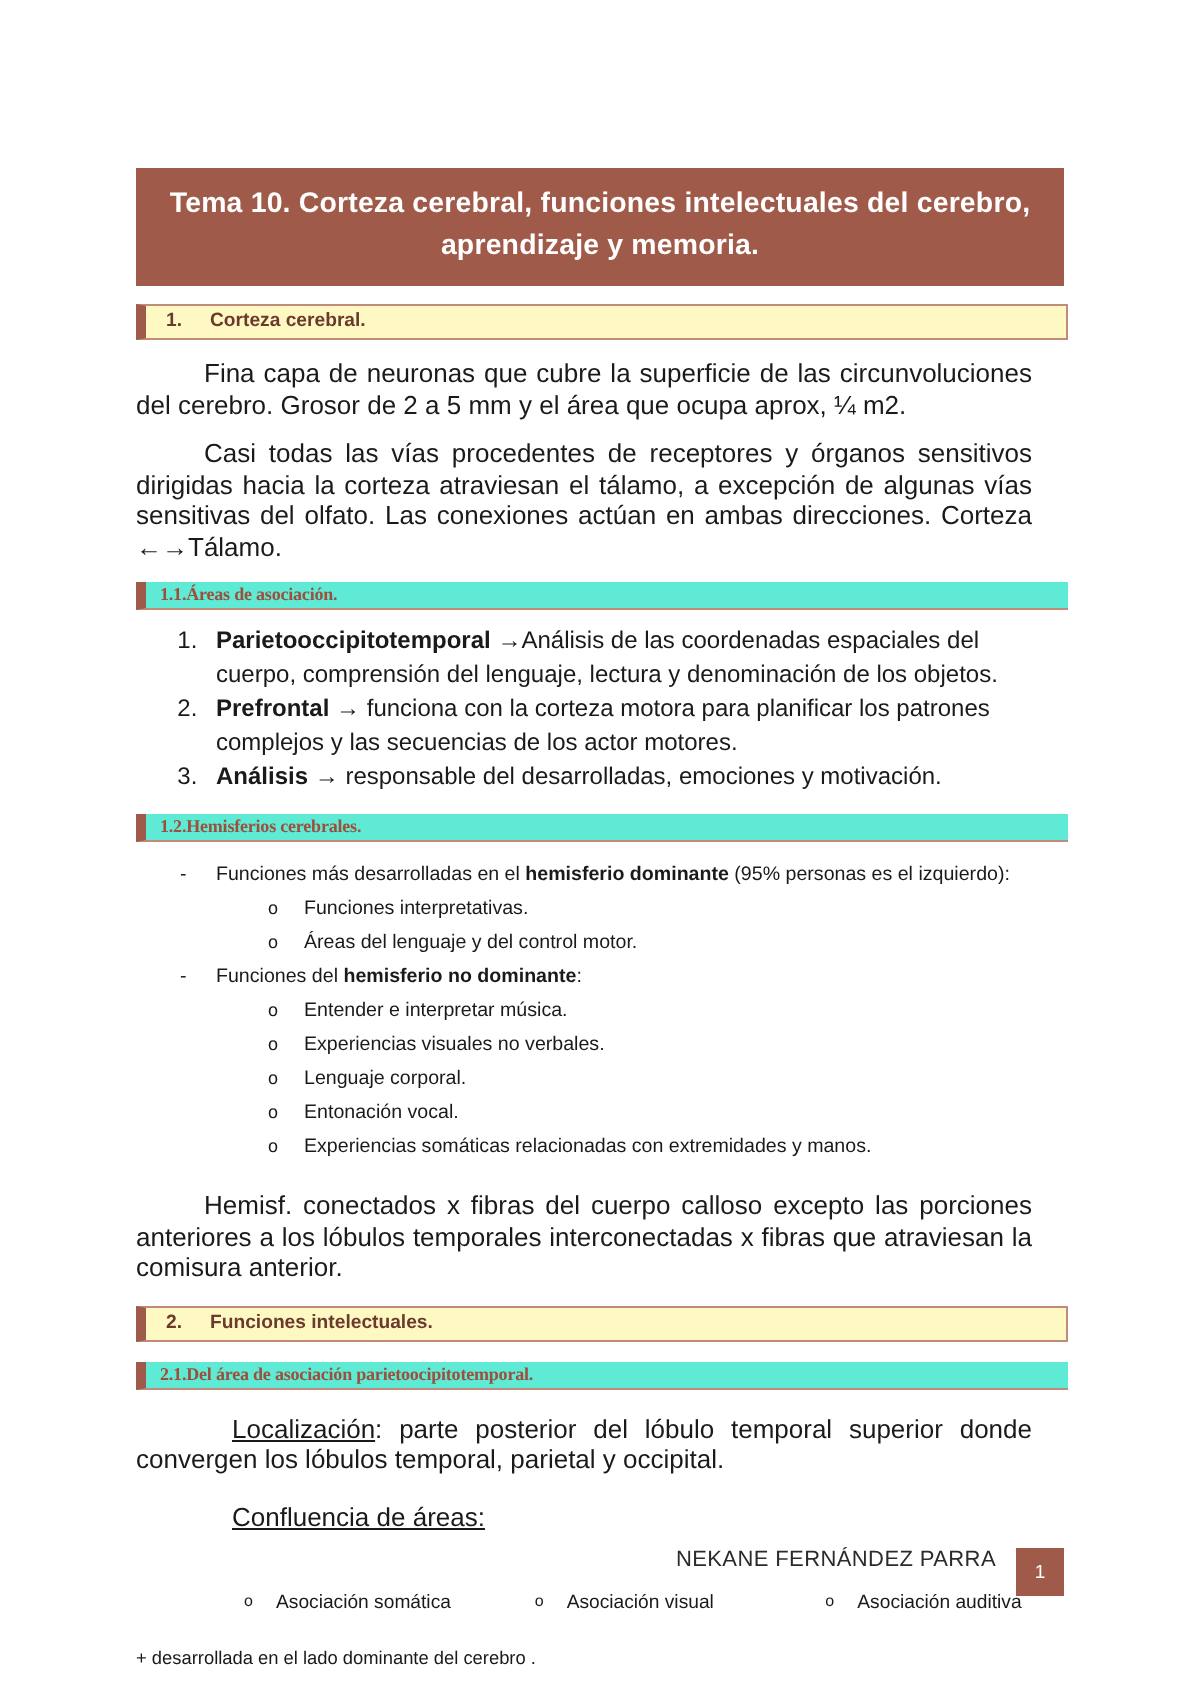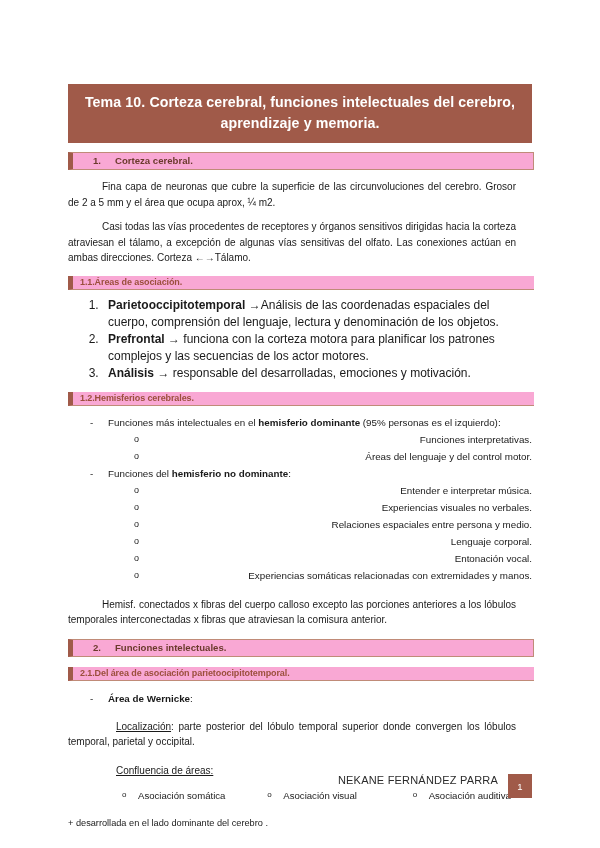--- a/index.html
+++ b/index.html
@@ -39,54 +39,55 @@
     line-height: 21px;
     text-align: center;
     padding: 8px 10px 9px 10px;
     box-sizing: border-box;
     letter-spacing: 0.1px;
   }
 
   
   .h1box {
     margin-top: 9px;
-    background: #f9a8d4;
+    background: #fef9c3;
     border: 1px solid #c08b78;
     border-left: 5px solid #a05a49;
     box-sizing: border-box;
-    padding: 2px 0 3px 20px;
+    padding: 2px 0 3px 10px;
     font-size: 9.6px;
     font-weight: bold;
     color: #6b3a2c;
     width: 466px;
   }
   .h1box .num {
     display: inline-block;
     width: 22px;
   }
 
   
   .h2box {
     margin-top: 10px;
-    background: #f9a8d4;
+    background: #5eead4;
     border-bottom: 1px solid #c08b78;
     border-left: 5px solid #a05a49;
     box-sizing: border-box;
     padding: 1px 0 2px 7px;
     font-size: 9px;
     font-weight: bold;
     color: #9b4f3c;
     width: 466px;
     letter-spacing: -0.1px;
+    font-family: Liberation Serif, serif;
   }
 
   
   p.body {
     margin: 9px 16px 0 0;
-    font-size: 10px;
+    font-size: 13px;
     line-height: 15.5px;
     text-align: justify;
     color: #1a1a1a;
   }
   p.body.indent { text-indent: 34px; }
 
   
   ol.numlist {
     margin: 7px 0 0 0;
     padding-left: 34px;
@@ -123,33 +124,32 @@
   ul.circlist {
     margin: 0;
     padding-left: 0;
     list-style: none;
     font-size: 9.8px;
     line-height: 17px;
   }
   ul.circlist > li {
     position: relative;
     padding-left: 84px;
-    text-align: right;
   }
   ul.circlist > li::before {
     content: "o";
     position: absolute;
     left: 66px;
     top: 0;
     font-size: 9px;
   }
 
   
   .cols3 {
-    margin-top: 11px;
+    margin-top: 29px;
     display: flex;
     font-size: 9.6px;
     line-height: 13.5px;
     padding-left: 52px;
     box-sizing: border-box;
     gap: 24px;
   }
   .cols3 .col {
     flex: 1 1 0;
     position: relative;
@@ -230,55 +230,49 @@
       <li>
         <span class="b">Análisis</span>
         <span>→</span><span> responsable del desarrolladas, emociones y motivación.</span>
       </li>
     </ol>
 
     <div class="h2box">1.2.Hemisferios cerebrales.</div>
 
     <ul class="dashlist">
       <li>
-        <span>Funciones más intelectuales en el </span><span class="b">hemisferio dominante</span><span> (95% personas es el izquierdo):</span>
+        <span>Funciones más desarrolladas en el </span><span class="b">hemisferio dominante</span><span> (95% personas es el izquierdo):</span>
       </li>
     </ul>
     <ul class="circlist">
       <li>Funciones interpretativas.</li>
       <li>Áreas del lenguaje y del control motor.</li>
     </ul>
 
     <ul class="dashlist" style="margin-top:0;">
       <li>
         <span>Funciones del </span><span class="b">hemisferio no dominante</span><span>:</span>
       </li>
     </ul>
     <ul class="circlist">
       <li>Entender e interpretar música.</li>
       <li>Experiencias visuales no verbales.</li>
-      <li>Relaciones espaciales entre persona y medio.</li>
       <li>Lenguaje corporal.</li>
       <li>Entonación vocal.</li>
       <li>Experiencias somáticas relacionadas con extremidades y manos.</li>
     </ul>
 
     <p class="body indent" style="margin-top:13px;">Hemisf. conectados x fibras del cuerpo calloso excepto las porciones anteriores a los lóbulos temporales interconectadas x fibras que atraviesan la comisura anterior.</p>
 
     <div class="h1box" style="margin-top:11px;">
       <span class="num">2.</span><span>Funciones intelectuales.</span>
     </div>
 
     <div class="h2box">2.1.Del área de asociación parietoocipitotemporal.</div>
 
-    <ul class="dashlist" style="margin-top:9px;">
-      <li>
-        <span class="b">Área de Wernicke</span><span>:</span>
-      </li>
-    </ul>
 
     <p class="body indent" style="margin-top:12px;">
       <span class="underl">Localización</span><span>: parte posterior del lóbulo temporal superior donde convergen los lóbulos temporal, parietal y occipital.</span>
     </p>
 
     <p class="body" style="margin-top:13px; padding-left:34px;">
       <span class="underl">Confluencia de áreas:</span>
     </p>
 
     <div class="cols3">

